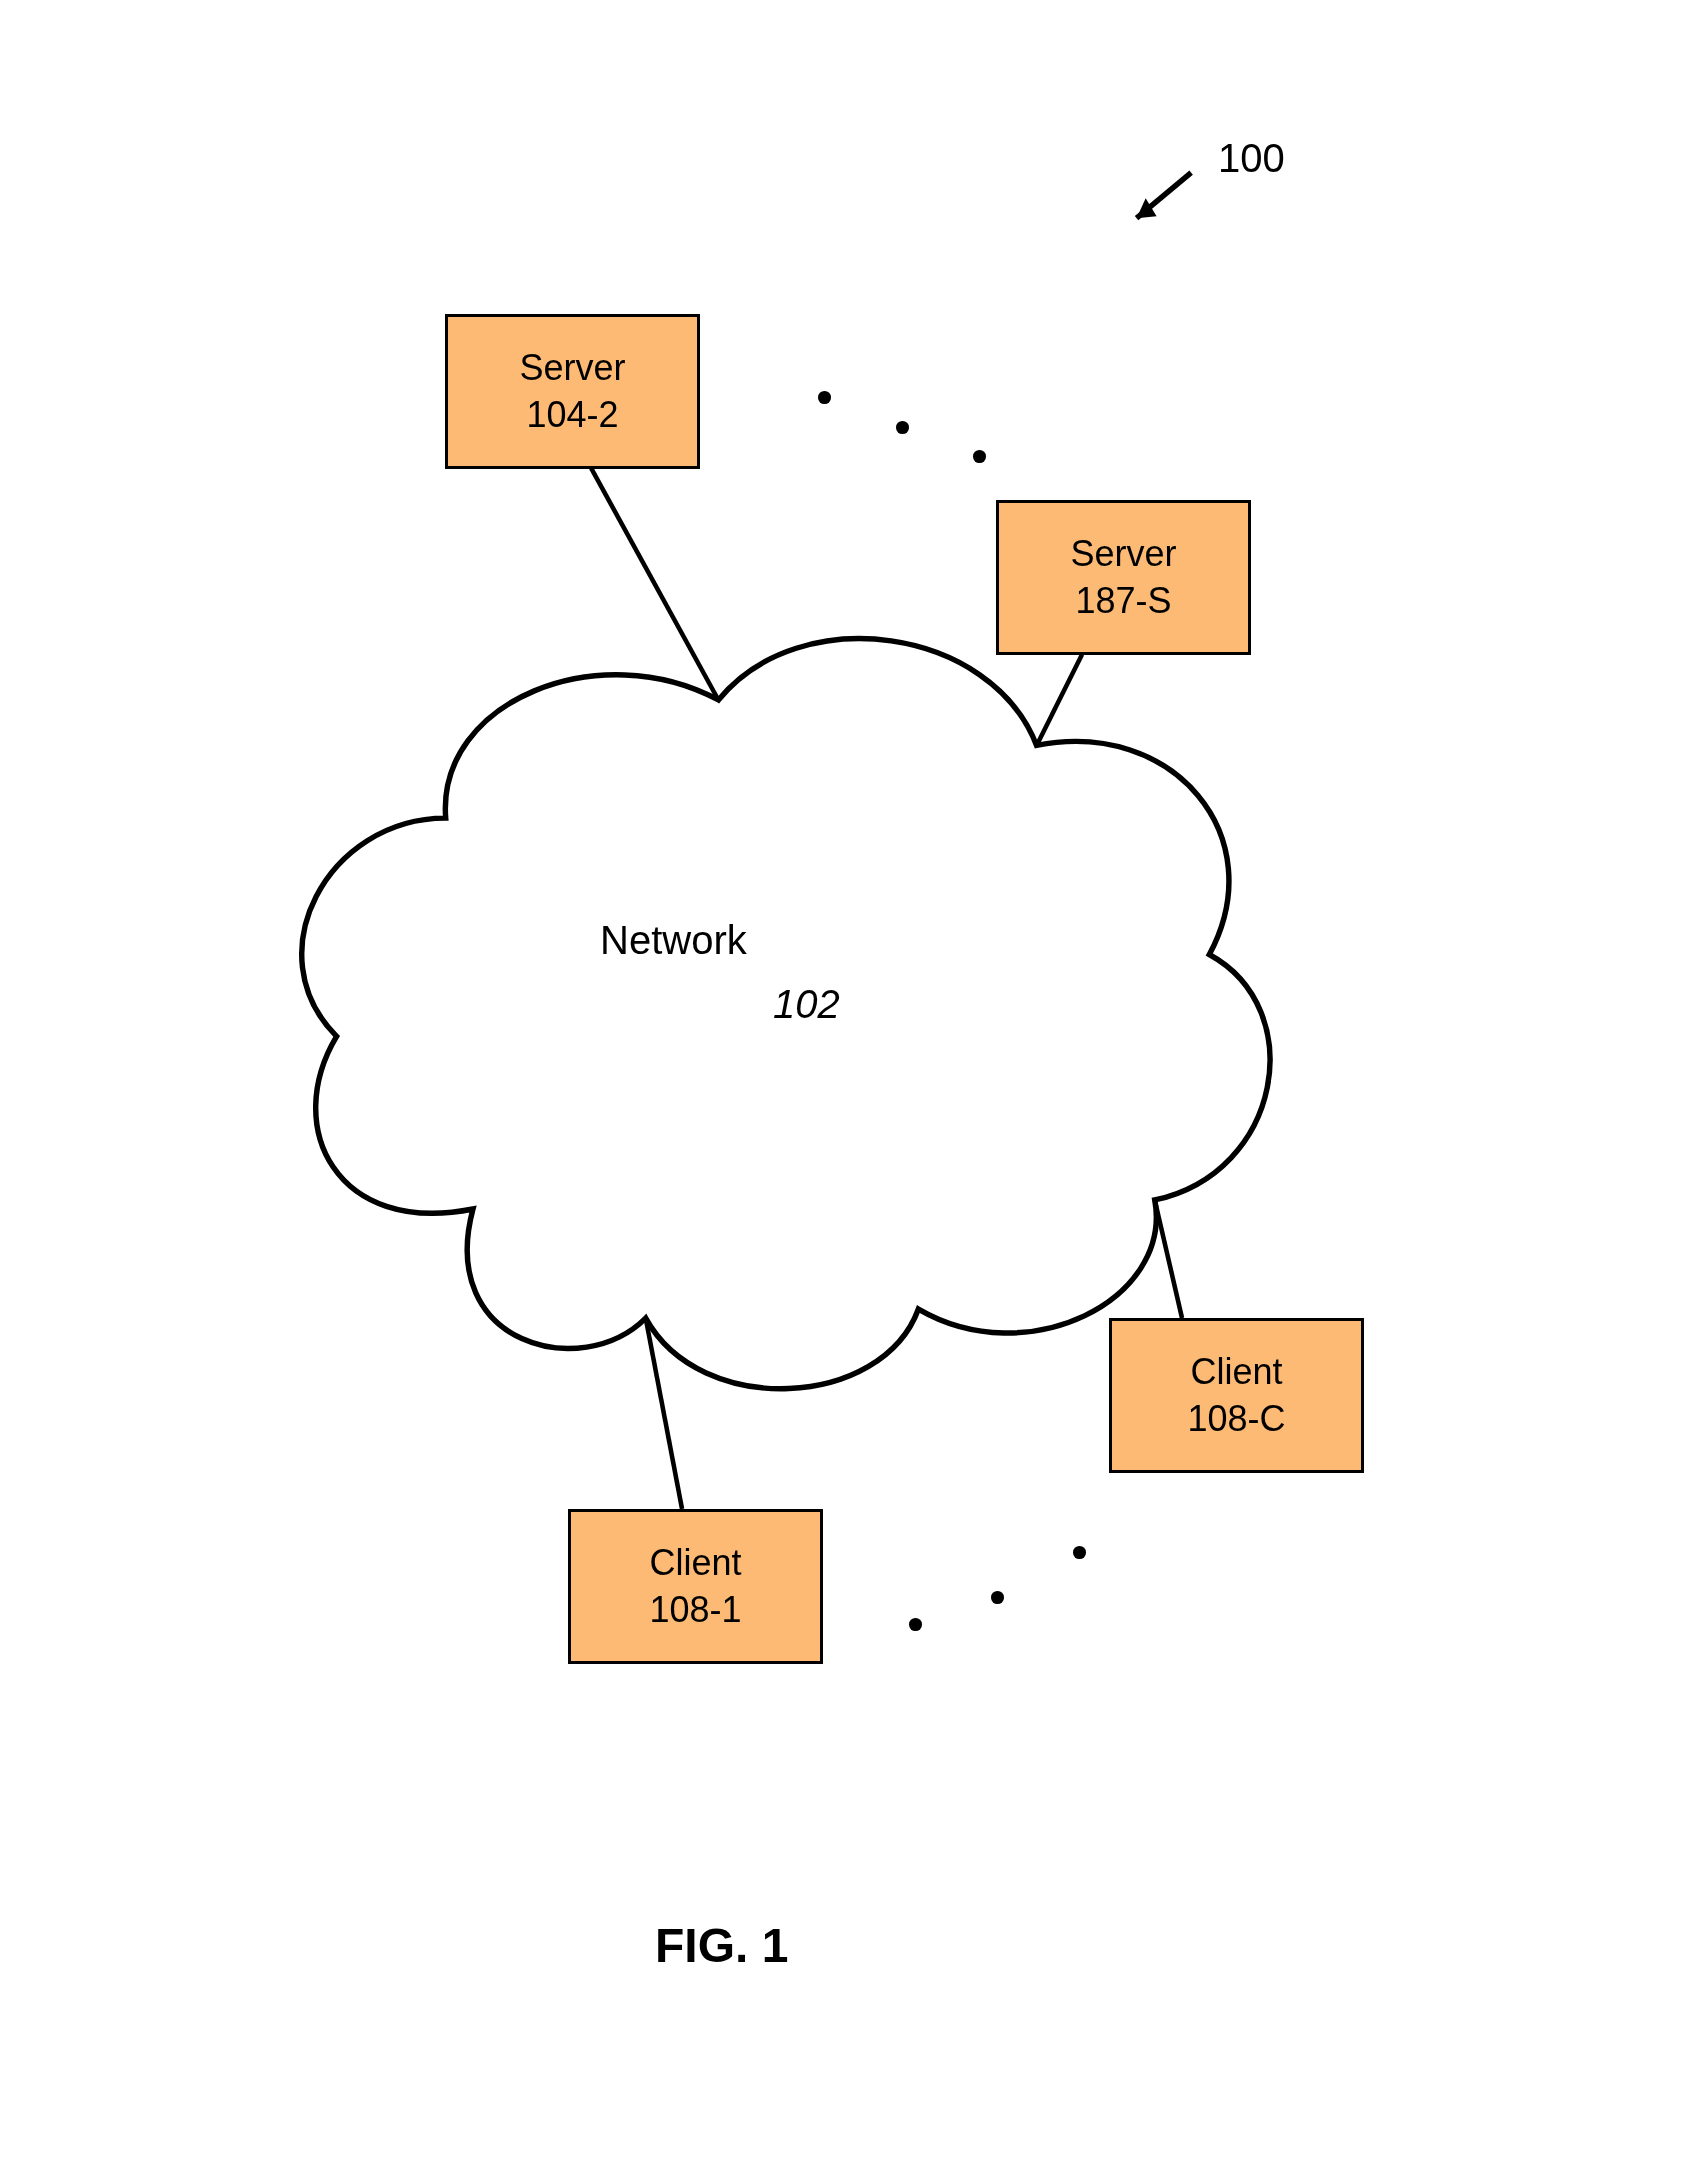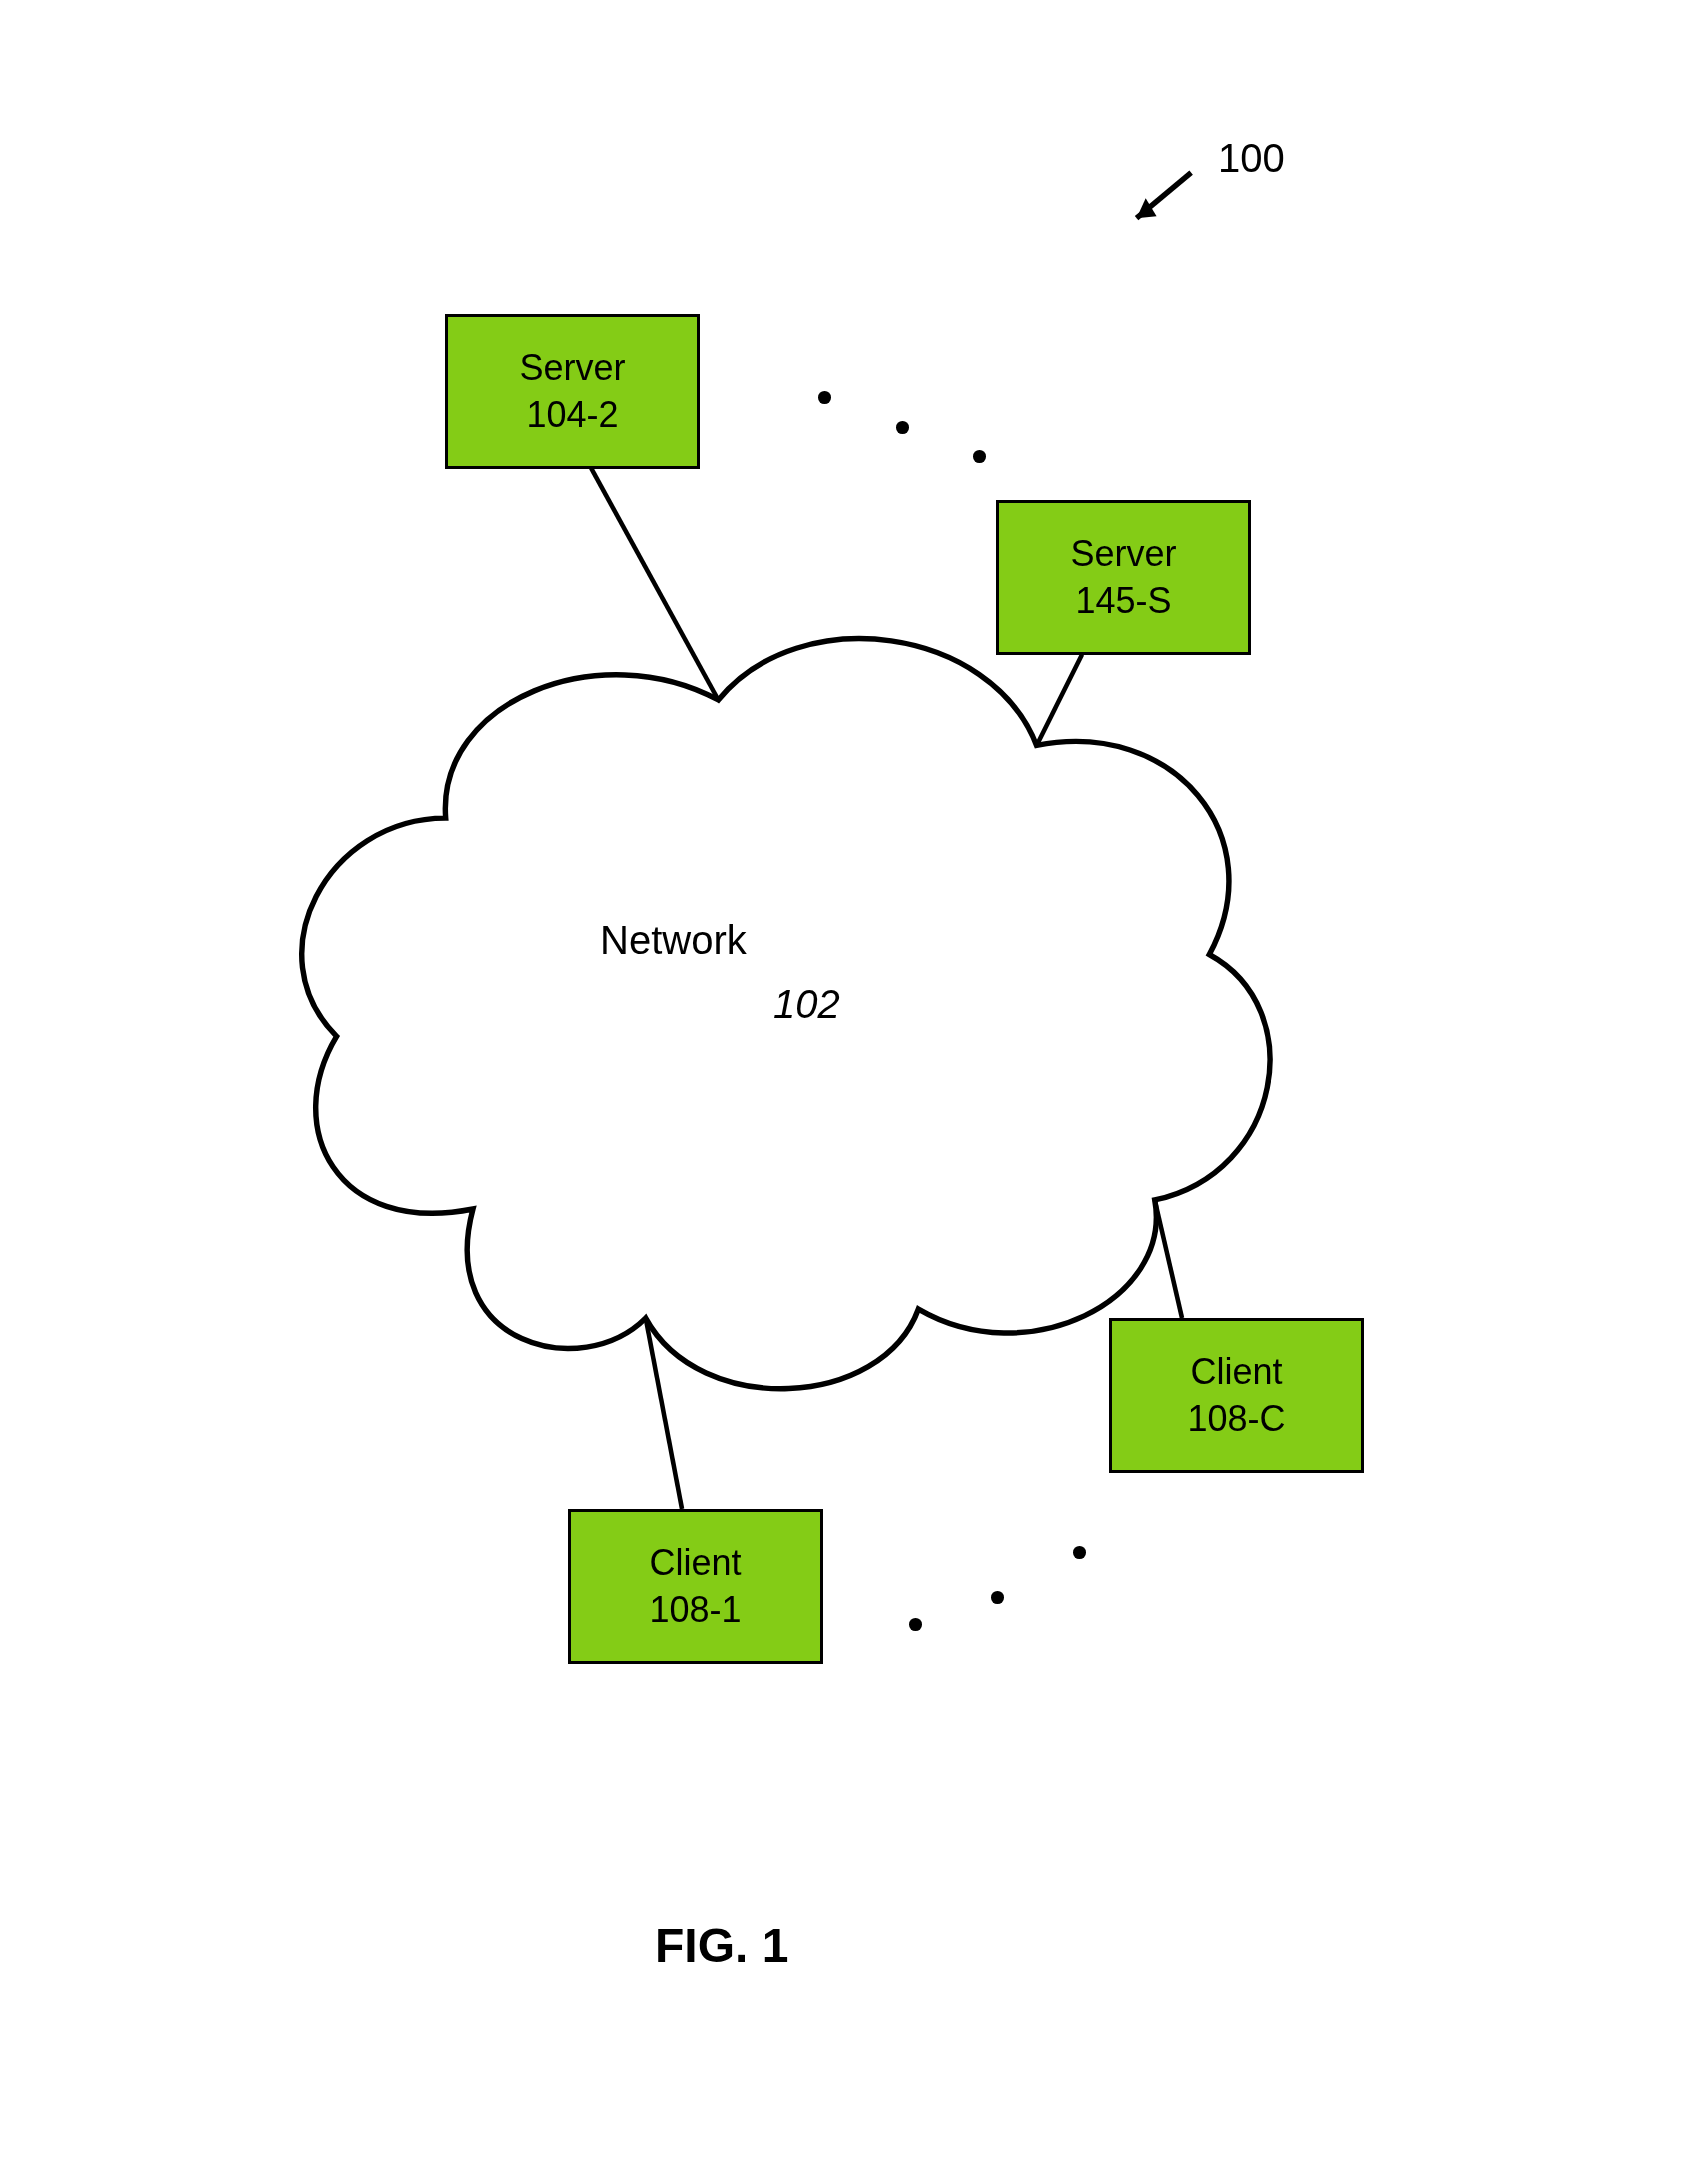--- a/index.html
+++ b/index.html
@@ -11,21 +11,21 @@
     font-family: Arial, Helvetica, sans-serif;
   }
   .canvas {
     position: relative;
     width: 1608px;
     height: 2159px;
   }
   .box {
     position: absolute;
     border: 3.6px solid #000;
-    background: #84cc16;
+    background: #fdba74;
     display: flex;
     flex-direction: column;
     justify-content: center;
     box-sizing: border-box;
   }
   .box .label {
     font-size: 36px;
     line-height: 1.3;
     text-align: center;
     white-space: pre;
@@ -92,21 +92,21 @@
     <div class="label">Server</div>
     <div class="label">104-2</div>
   </div>
 
   <div class="dot" style="left:818px; top:391px;"></div>
   <div class="dot" style="left:896px; top:421px;"></div>
   <div class="dot" style="left:973px; top:450px;"></div>
 
   <div class="box" style="left:996px; top:500px; width:255px; height:155px;">
     <div class="label">Server</div>
-    <div class="label">145-S</div>
+    <div class="label">187-S</div>
   </div>
 
   <div class="cloud-label" style="left:600px; top:918px;">Network</div>
   <div class="cloud-label" style="left:773px; top:982px;font-style:italic;">102</div>
 
   <div class="box" style="left:1109px; top:1318px; width:255px; height:155px;">
     <div class="label">Client</div>
     <div class="label">108-C</div>
   </div>
 

